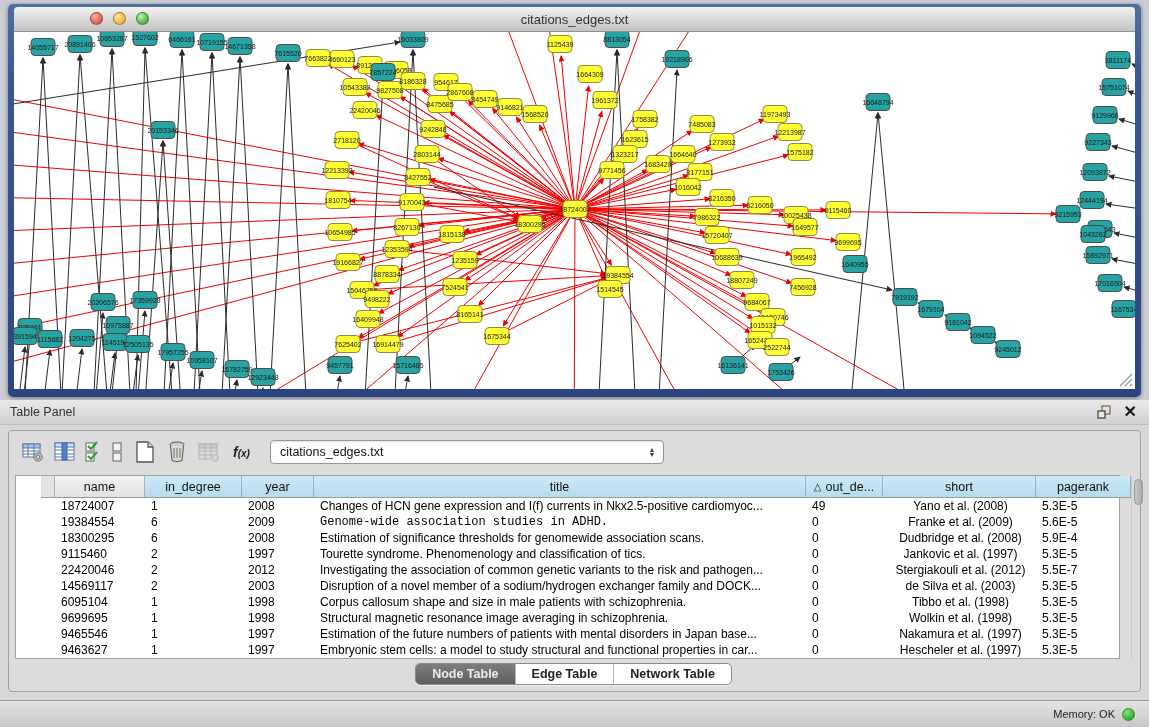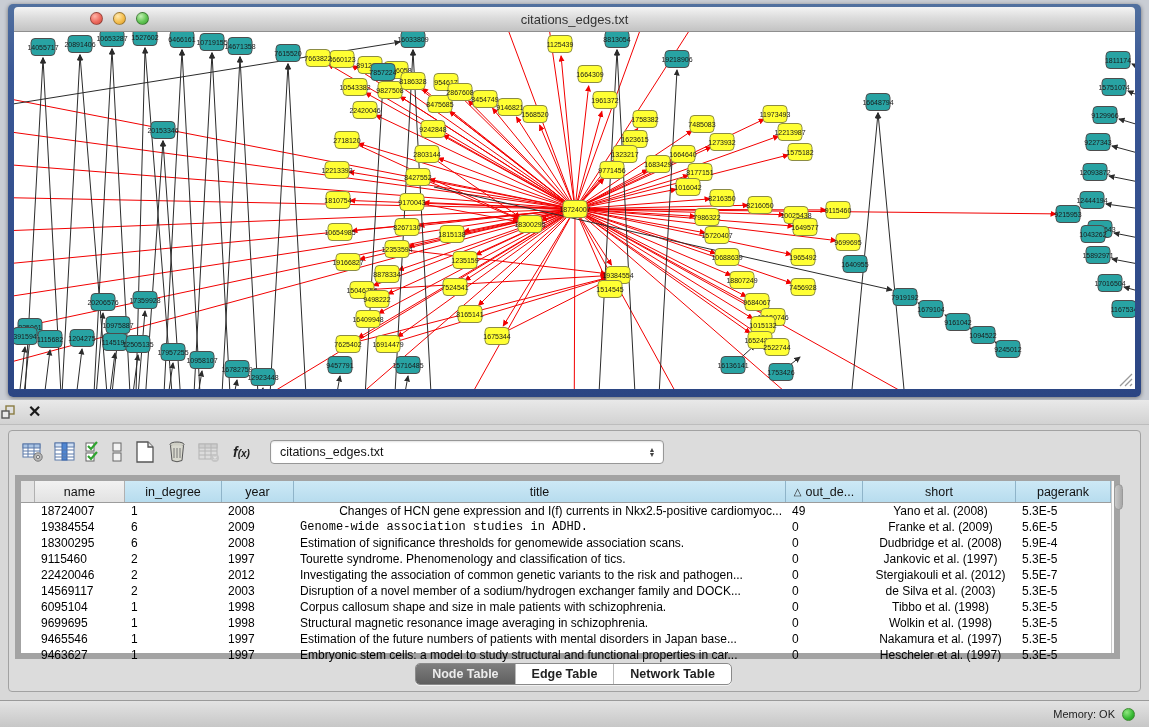--- a/index.html
+++ b/index.html
@@ -37,22 +37,22 @@
   .tbtn{width:28px;height:28px;display:flex;align-items:center;justify-content:center;margin-right:4px;}
   .tbtn.narrow{width:20px;}
   .fx{font-size:14px;color:#222;font-style:italic;font-weight:bold;margin:0 6px 0 6px;}
   .fx small{font-size:10px;}
   .combo{width:392px;height:22px;margin-left:14px;background:#fff;border:1px solid #979797;
       border-radius:4px;display:flex;align-items:center;box-shadow:inset 0 1px 2px rgba(0,0,0,.12);}
   .combo-val{flex:1;font-size:12.5px;color:#111;padding-left:9px;white-space:nowrap;overflow:hidden;}
   .combo-arrows{width:18px;display:flex;flex-direction:column;align-items:center;line-height:5px;
       font-size:7px;color:#444;padding-right:2px;}
   
-  .table-wrap{margin:2px 0 8px 6px;width:1105px;border:6px solid #a3a3a3;background:#fff;
-      display:flex;box-sizing:border-box;height:184px;}
+  .table-wrap{margin:2px 0 8px 6px;width:1105px;border:1px solid #a3a3a3;background:#fff;
+      display:flex;box-sizing:border-box;height:184px;padding-left:25px;}
   .tbl{width:1090px;}
   .thead{display:flex;height:21px;border-bottom:1px solid #9c9c9c;}
   .corner{width:14px;background:#e3e3e3;border-right:1px solid #b0b0b0;box-sizing:border-box;}
   .th{box-sizing:border-box;font-size:12.5px;color:#111;display:flex;align-items:center;
       justify-content:center;background:linear-gradient(180deg,#cde9f6,#b7dcee);
       border-right:1px solid #8fb4c9;white-space:nowrap;overflow:hidden;}
   .th.gray{background:linear-gradient(180deg,#f2f2f2,#e2e2e2);border-right:1px solid #b0b0b0;}
   .sort-tri{font-size:10px;margin-right:4px;color:#222;}
   .trow{display:flex;height:16px;align-items:center;}
   .td{box-sizing:border-box;font-size:12px;color:#000;padding:0 4px 0 6px;white-space:nowrap;
@@ -751,20 +751,21 @@
         </svg>
       <svg class="resize-grip" width="16" height="16">
         <path d="M15,3 L3,15 M15,8 L8,15 M15,13 L13,15" stroke="#9a9a9a" fill="none" stroke-width="1.3"></path>
       </svg>
     </div>
   </div>
 </div>
 
 <div class="table-panel">
   <div class="panel-titlebar">
+    <div class="panel-title">Table Panel</div>
     <div class="panel-buttons">
       <div class="float-btn">
         <svg width="16" height="16">
             <rect x="6" y="2" width="8" height="8" fill="none" stroke="#8a7c42" stroke-width="1.4"></rect>
             <rect x="2" y="7" width="7" height="7" fill="#e8e8e8" stroke="#555" stroke-width="1.4"></rect>
           </svg>
       </div>
       <div class="close-btn">✕</div>
     </div>
   </div>
@@ -843,21 +844,21 @@
             <div class="th" style="width: 77px;"><span class="sort-tri">△</span>out_de...</div>
             <div class="th" style="width: 153px;">short</div>
             <div class="th" style="width: 95px;">pagerank</div>
           </div>
         <div id="tbody">
             <div class="trow">
               <div style="width: 14px; flex: 0 0 auto;"></div>
               <div class="td" style="width: 90px;">18724007</div>
               <div class="td" style="width: 97px;">1</div>
               <div class="td" style="width: 72px;">2008</div>
-              <div class="td" style="width: 492px; text-align: right;">Changes of HCN gene expression and I(f) currents in Nkx2.5-positive cardiomyoc...</div>
+              <div class="td" style="width: 492px;">Changes of HCN gene expression and I(f) currents in Nkx2.5-positive cardiomyoc...</div>
               <div class="td" style="width: 77px;">49</div>
               <div class="td center" style="width: 153px;">Yano et al. (2008)</div>
               <div class="td" style="width: 95px;">5.3E-5</div>
             </div>
             <div class="trow">
               <div style="width: 14px; flex: 0 0 auto;"></div>
               <div class="td" style="width: 90px;">19384554</div>
               <div class="td" style="width: 97px;">6</div>
               <div class="td" style="width: 72px;">2009</div>
               <div class="td" style="width: 492px; font-family: Liberation Mono, monospace;">Genome-wide association studies in ADHD.</div>

